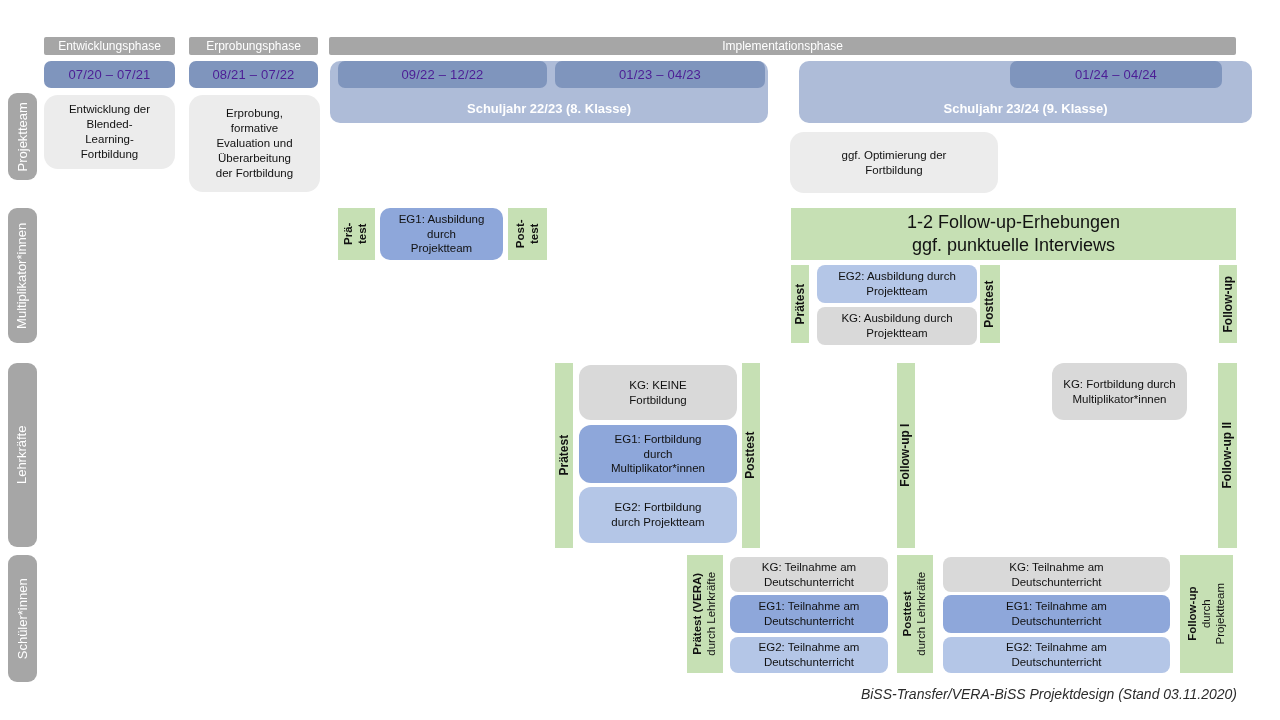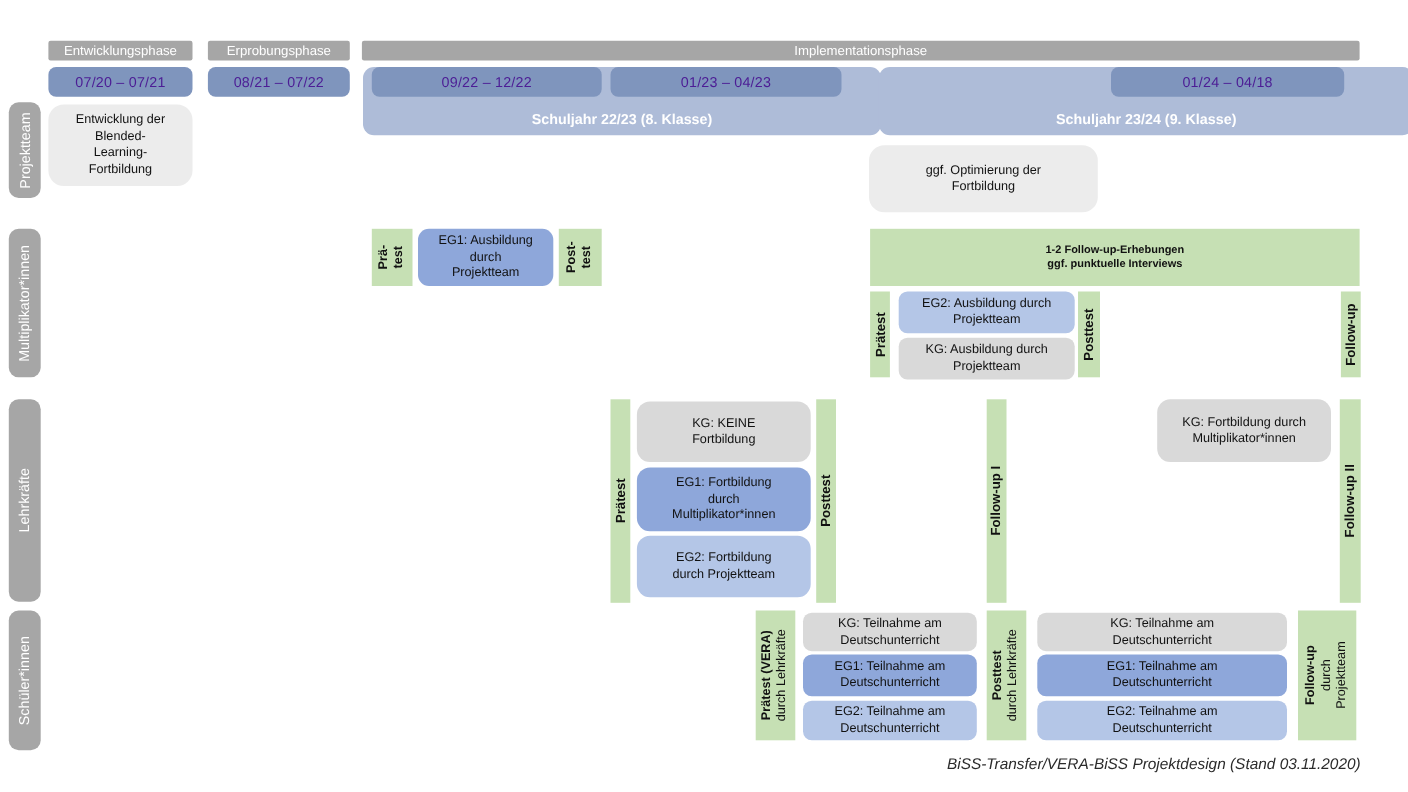--- a/index.html
+++ b/index.html
@@ -23,21 +23,21 @@
     position:absolute;height:18px;background:var(--headerGray);color:#fff;
     font-size:12px;display:flex;align-items:center;justify-content:center;border-radius:2px;
   }
   
   .date{
     position:absolute;height:27px;background:var(--dateBlue);color:#4c1d95;
     font-size:13px;border-radius:7px;display:flex;align-items:center;justify-content:center;
     letter-spacing:.2px;
   }
   
-  .syc{position:absolute;background:var(--containerBlue);border-radius:10px;padding-left:33px;}
+  .syc{position:absolute;background:var(--containerBlue);border-radius:10px;}
   .sy-label{
     position:absolute;left:0;right:0;bottom:7px;text-align:center;
     color:#fff;font-weight:bold;font-size:13px;
   }
   
   .rowlabel{
     position:absolute;width:29px;background:var(--headerGray);border-radius:9px;
     display:flex;align-items:center;justify-content:center;
   }
   .rowlabel .vtext{color:#fff;font-size:13px;}
@@ -57,21 +57,21 @@
     position:absolute;display:flex;align-items:center;justify-content:center;
     text-align:center;white-space:pre-line;font-size:11.5px;line-height:1.3;color:var(--ink);
   }
   .pbox{background:var(--grayLighter);border-radius:14px;}
   .bmed{background:var(--blueMed);}
   .blight{background:var(--blueLight);}
   .gray{background:var(--grayBox);}
   .r8{border-radius:8px;}
   .r10{border-radius:10px;}
   .r12{border-radius:12px;}
-  .banner{background:var(--green);font-weight:bold;font-size:10px;}
+  .banner{background:var(--green);font-weight:normal;font-size:18px;}
   .caption{
     position:absolute;font-size:14px;font-style:italic;color:#2b2b2b;white-space:nowrap;
   }
 </style>
 </head>
 <body>
 
 <div class="stage">
 
   <div class="phase" style="left:44px;top:37px;width:131px;">Entwicklungsphase</div>
@@ -82,39 +82,44 @@
     <div class="sy-label">Schuljahr 22/23 (8. Klasse)</div>
   </div>
   <div class="syc" style="left:783px;top:61px;width:453px;height:62px;margin-left:16px;">
     <div class="sy-label">Schuljahr 23/24 (9. Klasse)</div>
   </div>
 
   <div class="date" style="left:44px;top:61px;width:131px;">07/20 – 07/21</div>
   <div class="date" style="left:189px;top:61px;width:129px;">08/21 – 07/22</div>
   <div class="date" style="left:338px;top:61px;width:209px;">09/22 – 12/22</div>
   <div class="date" style="left:555px;top:61px;width:210px;">01/23 – 04/23</div>
-  <div class="date" style="left:1010px;top:61px;width:212px;">01/24 – 04/18</div>
+  <div class="date" style="left:1010px;top:61px;width:212px;">01/24 – 04/24</div>
 
   <div class="rowlabel" style="left:8px;top:93px;height:87px;">
     <div class="vtext">Projektteam</div>
   </div>
   <div class="rowlabel" style="left:8px;top:208px;height:135px;">
     <div class="vtext">Multiplikator*innen</div>
   </div>
   <div class="rowlabel" style="left:8px;top:363px;height:184px;">
     <div class="vtext">Lehrkräfte</div>
   </div>
   <div class="rowlabel" style="left:8px;top:555px;height:127px;">
     <div class="vtext">Schüler*innen</div>
   </div>
 
   <div class="cbox pbox" style="left:44px;top:95px;width:131px;height:74px;">Entwicklung der
 Blended-
 Learning-
 Fortbildung</div>
+  <div class="cbox pbox" style="left:189px;top:95px;width:131px;height:97px;">Erprobung,
+formative
+Evaluation und
+Überarbeitung
+der Fortbildung</div>
   <div class="cbox pbox" style="left:790px;top:132px;width:208px;height:61px;">ggf. Optimierung der
 Fortbildung</div>
 
   <div class="vbox" style="left:338px;top:208px;width:37px;height:52px;">
     <div class="vtext multi">
       <div class="b">Prä-</div>
       <div class="b">test</div>
     </div>
   </div>
   <div class="cbox bmed r10" style="left:380px;top:208px;width:123px;height:52px;">EG1: Ausbildung
@@ -151,21 +156,21 @@
 durch
 Multiplikator*innen</div>
   <div class="cbox blight r12" style="left:579px;top:487px;width:158px;height:56px;">EG2: Fortbildung
 durch Projektteam</div>
   <div class="vbox" style="left:742px;top:363px;width:18px;height:185px;">
     <div class="vtext single">Posttest</div>
   </div>
   <div class="vbox" style="left:897px;top:363px;width:18px;height:185px;">
     <div class="vtext single">Follow-up I</div>
   </div>
-  <div class="cbox gray r12" style="left:1052px;top:363px;width:158px;height:57px;">KG: Fortbildung durch
+  <div class="cbox gray r12" style="left:1052px;top:363px;width:135px;height:57px;">KG: Fortbildung durch
 Multiplikator*innen</div>
   <div class="vbox" style="left:1218px;top:363px;width:19px;height:185px;">
     <div class="vtext single">Follow-up II</div>
   </div>
 
   <div class="vbox" style="left:687px;top:555px;width:36px;height:118px;">
     <div class="vtext multi">
       <div class="b">Prätest (VERA)</div>
       <div>durch Lehrkräfte</div>
     </div>

